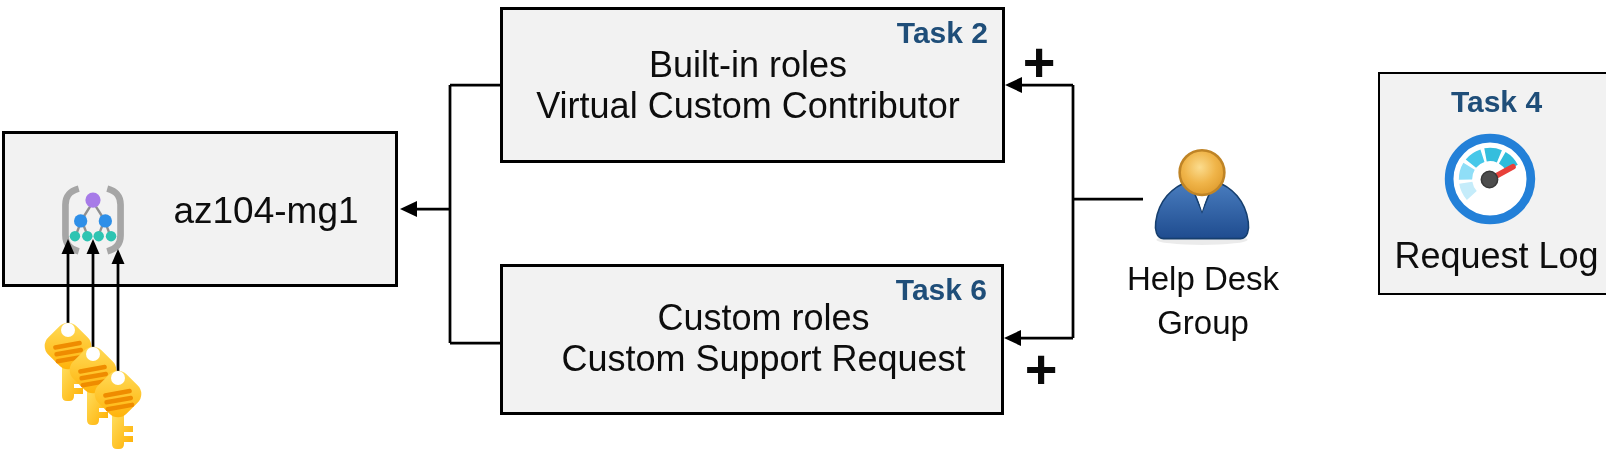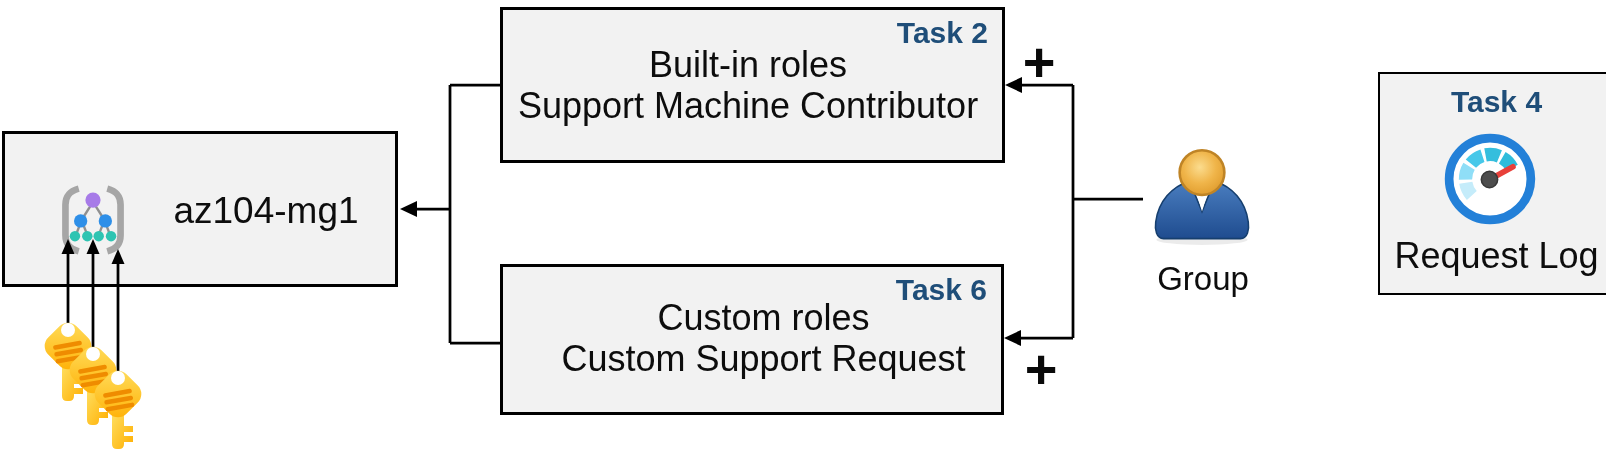--- a/index.html
+++ b/index.html
@@ -52,21 +52,21 @@
       <circle cx="46" cy="57" r="5.5" fill="#2ec4b2"></circle>
         <circle cx="59" cy="57" r="5.5" fill="#2ec4b2"></circle>
     </svg>
     <span class="mg-title">az104-mg1</span>
   </div>
 
   <div class="box task2">
     <span class="tasklabel">Task 2</span>
     <div class="boxlines">
       <div>Built-in roles</div>
-      <div>Support Machine Contributor</div>
+      <div>Virtual Custom Contributor</div>
     </div>
   </div>
 
   <div class="box task3">
     <span class="tasklabel">Task 6</span>
     <div class="boxlines">
       <div>Custom roles</div>
       <div>Custom Support Request</div>
     </div>
   </div>
@@ -99,20 +99,21 @@
         <stop offset="0%" stop-color="#4a7ec0"></stop>
           <stop offset="100%" stop-color="#1f4c8f"></stop>
       </linearGradient>
     </defs>
     <ellipse cx="50" cy="90" rx="44" ry="5" fill="#000000" opacity="0.08"></ellipse>
     <path d="M13,89 C6,89 4.5,80 5.5,73 C8,53 21,39 38,33.5 L50,63 L62,33.5 C79,39 92,53 94.5,73 C95.5,80 94,89 87,89 Z" fill="url(#bodyGrad)" stroke="#163f6e" stroke-width="1.5"></path>
     <polygon points="41,33 50,63 59,33" fill="#ffffff"></polygon>
     <circle cx="50" cy="25.5" r="21.5" fill="url(#headGrad)" stroke="#bf8426" stroke-width="2.5"></circle>
   </svg>
   <div class="actor-label">
+    <div>Help Desk</div>
     <div>Group</div>
   </div>
 
   <div class="plus plus-top">+</div>
   <div class="plus plus-bottom">+</div>
 
   <svg class="overlay" width="1606" height="449" viewBox="0 0 1606 449">
     <defs>
       <linearGradient id="kg" x1="0" y1="0" x2="1" y2="1">
         <stop offset="0%" stop-color="#ffdf60"></stop>

